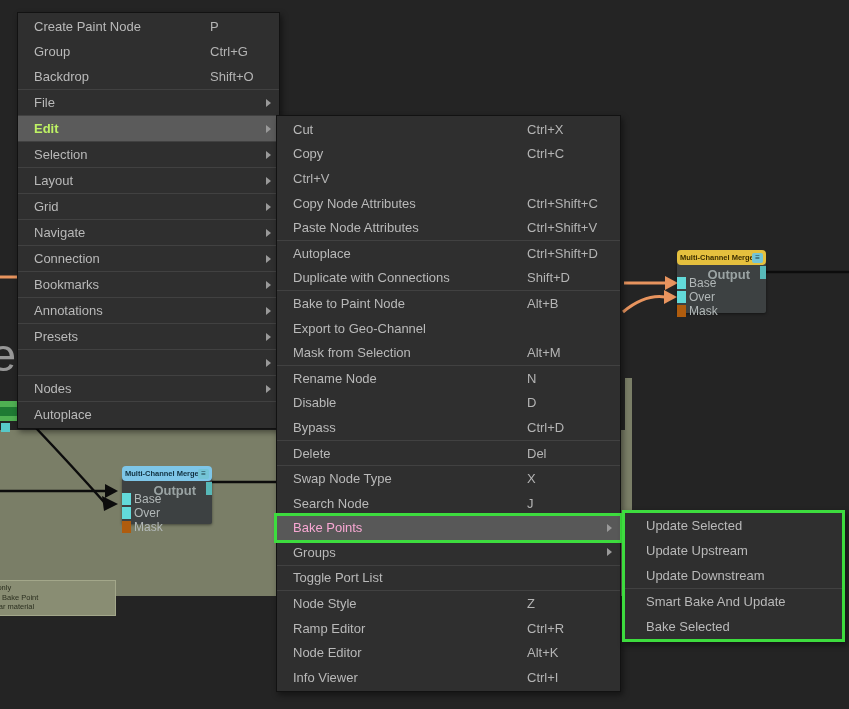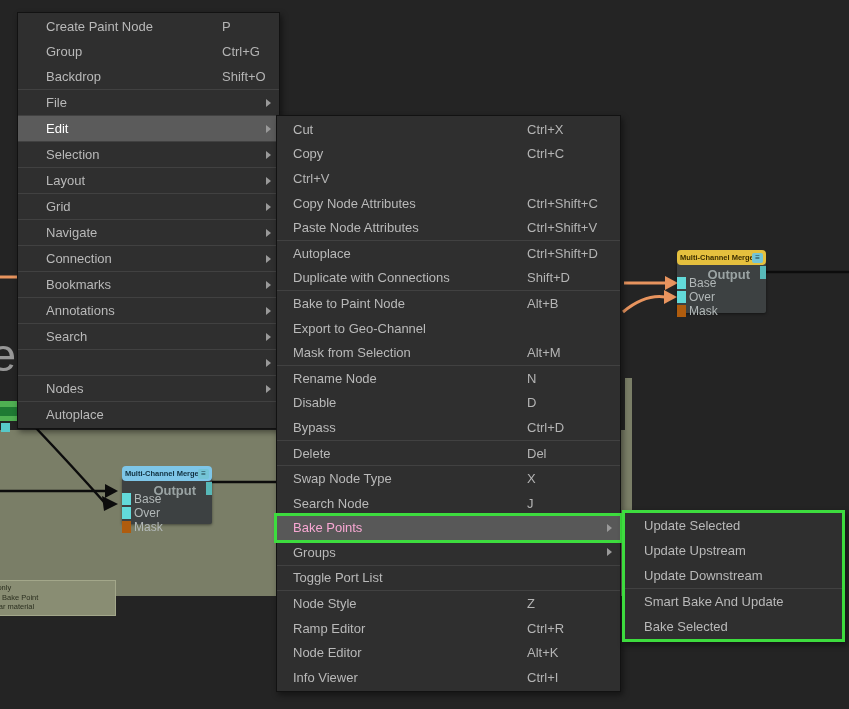--- a/index.html
+++ b/index.html
@@ -36,30 +36,30 @@
   .mini-node .mn-top{width:40px;height:20px;background:#4fb052;border-radius:4px;
                      display:flex;align-items:center;justify-content:center;}
   .mini-node .mn-pill{width:24px;height:9px;background:#1f7a33;border-radius:4px;}
   .mini-node .mn-port{width:9px;height:9px;background:#57c9c9;margin-top:2px;margin-left:13px;}
   
   .menu{position:absolute;background:#2f2f2f;border:1px solid #121212;box-sizing:border-box;
         font-size:13px;color:#b9b9b9;box-shadow:2px 3px 6px rgba(0,0,0,.45);}
   .menu-context{left:17px;top:12px;width:263px;z-index:10;padding:1px 0;}
   .menu-edit{left:276px;top:115px;width:345px;z-index:11;padding:1px 0;}
   .menu-bake{left:622px;top:510px;width:223px;z-index:12;border:3px solid #3ddc3e;background:#2f2f2f;}
-  .mi{display:flex;align-items:center;height:25px;padding:0 8px 0 28px;cursor:default;justify-content:flex-end;}
+  .mi{display:flex;align-items:center;height:25px;padding:0 8px 0 16px;cursor:default;}
   .menu-edit .mi{height:24.6px;padding-left:16px;}
   .menu-bake .mi{height:25px;padding-left:21px;}
   .mi .lbl{flex:0 0 auto;width:176px;white-space:nowrap;overflow:hidden;}
   .menu-edit .mi .lbl{width:234px;}
   .menu-bake .mi .lbl{width:190px;}
   .mi .sc{flex:1;text-align:left;white-space:nowrap;color:#b4b4b4;}
   .mi .arr{width:0;height:0;border-left:5px solid #9a9a9a;border-top:4px solid transparent;
            border-bottom:4px solid transparent;margin-left:auto;}
-  .mi.hl{background:#5b5b5b;color:#ffffff;}
+  .mi.hl{background:#5b5b5b;color:#bef264;font-weight:bold;}
   .mi.hl .sc{color:#dedede;}
   .mi.green{background:#585858;color:#f9a8d4;outline:3px solid #3ddc3e;position:relative;z-index:3;}
   .sep{height:1px;background:#414141;}
 </style>
 </head>
 <body>
 
 <div class="canvas">
 
   <div class="backdrop backdrop-main"></div>
@@ -208,21 +208,21 @@
         <span class="arr"></span>
       </div>
       <div class="sep"></div>
       <div class="mi">
         <span class="lbl">Annotations</span>
         <span class="sc"></span>
         <span class="arr"></span>
       </div>
       <div class="sep"></div>
       <div class="mi">
-        <span class="lbl">Search</span>
+        <span class="lbl">Presets</span>
         <span class="sc"></span>
         <span class="arr"></span>
       </div>
       <div class="sep"></div>
       <div class="mi">
         <span class="sc"></span>
         <span class="arr"></span>
       </div>
       <div class="sep"></div>
       <div class="mi">

